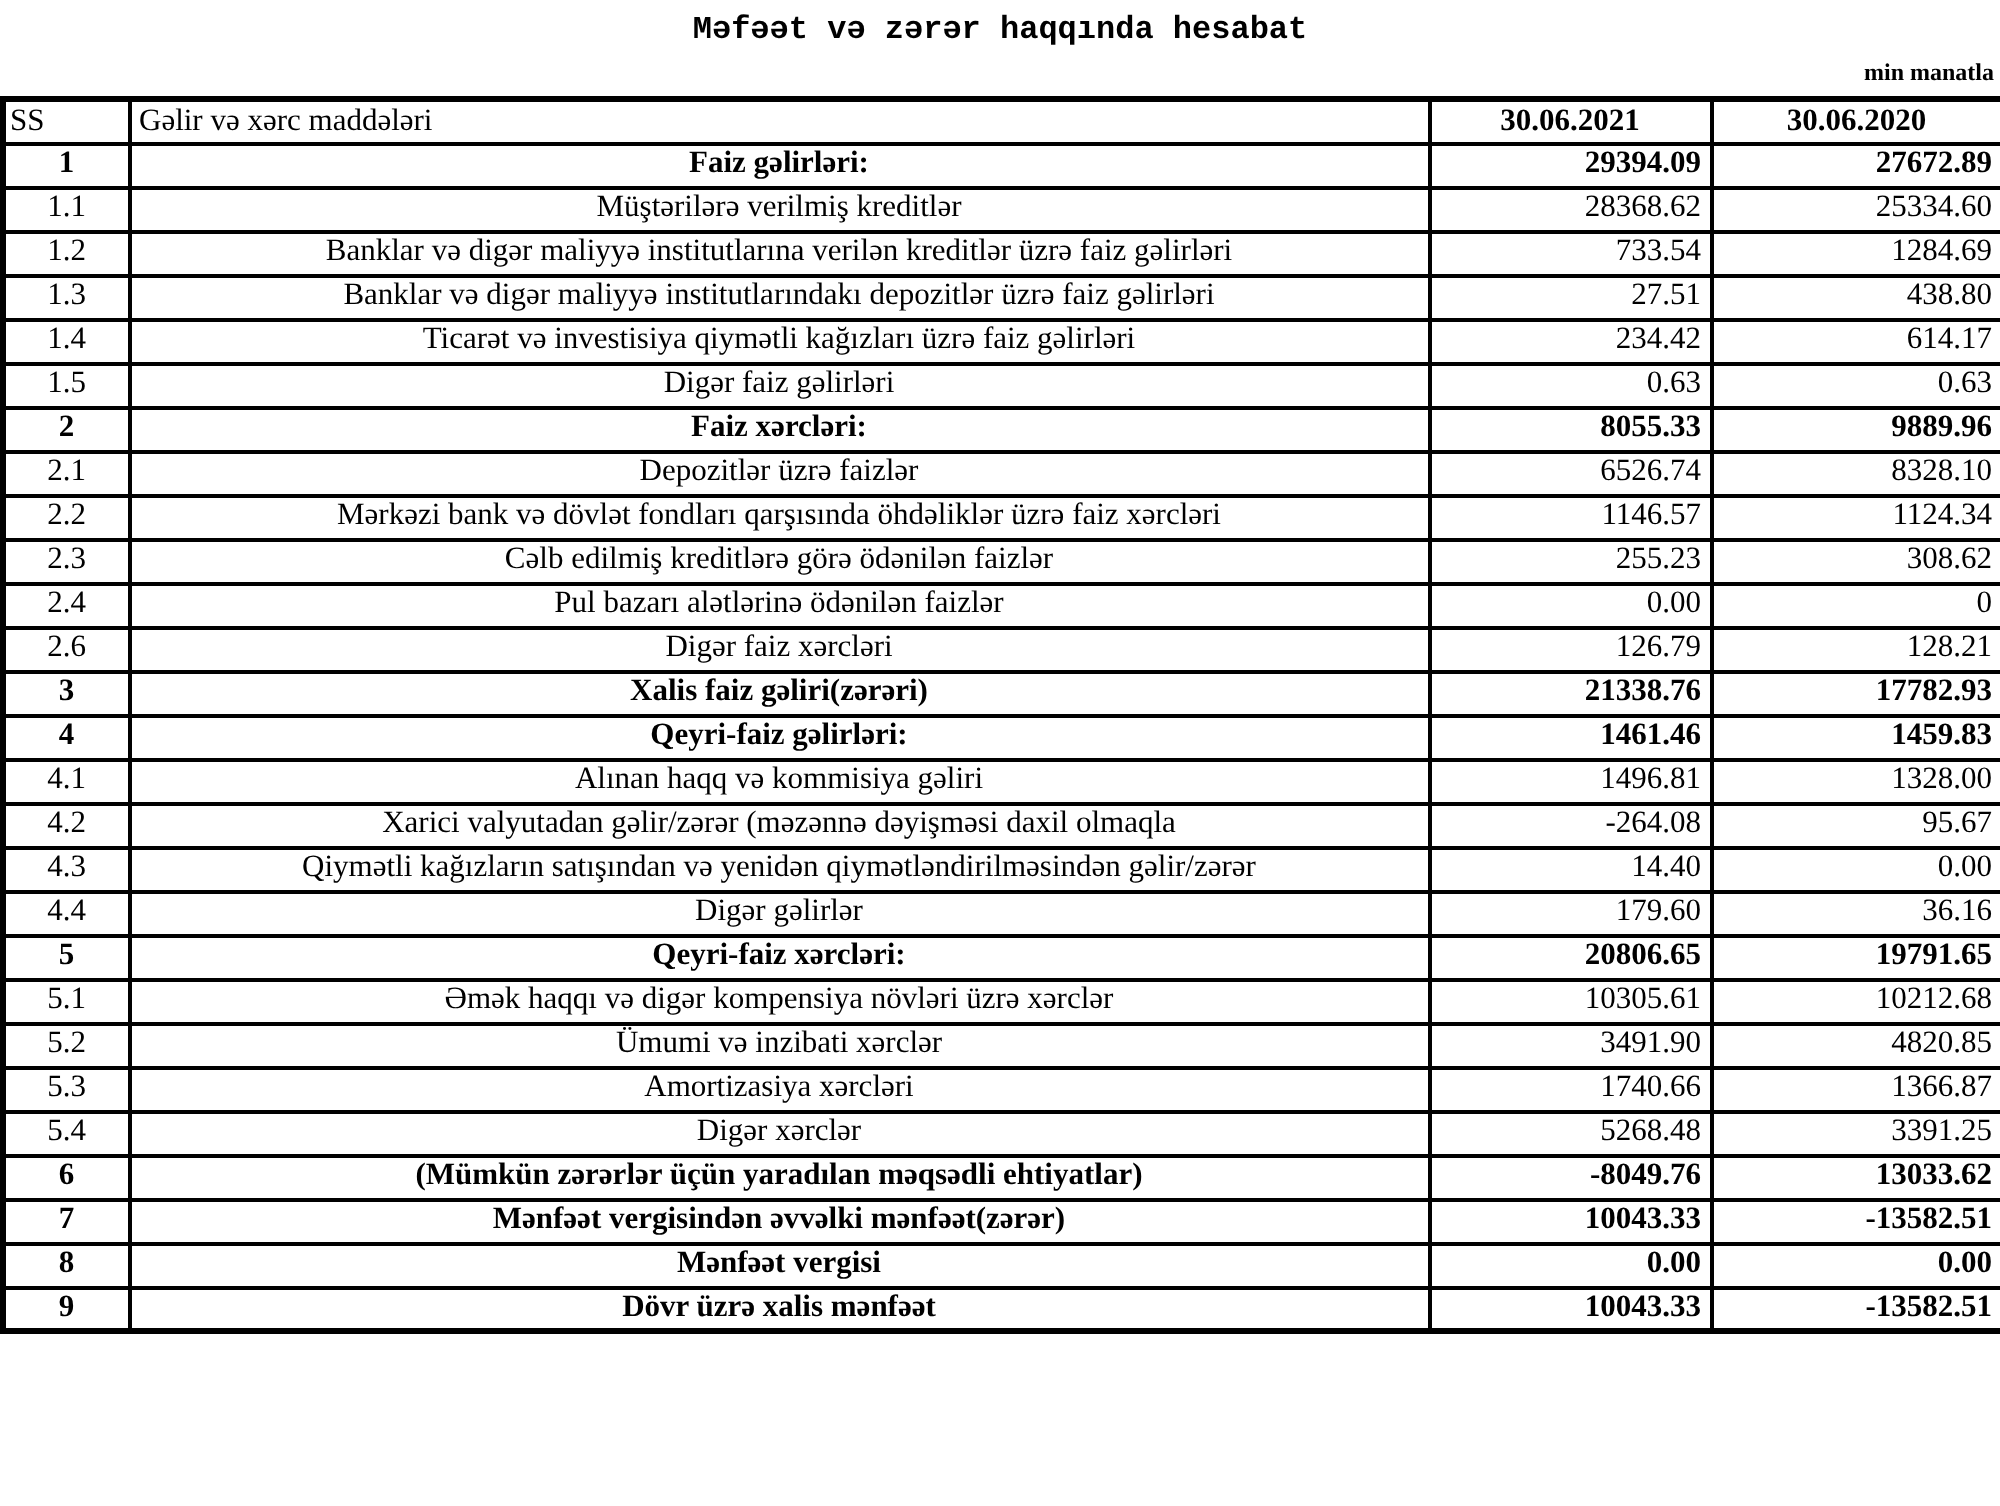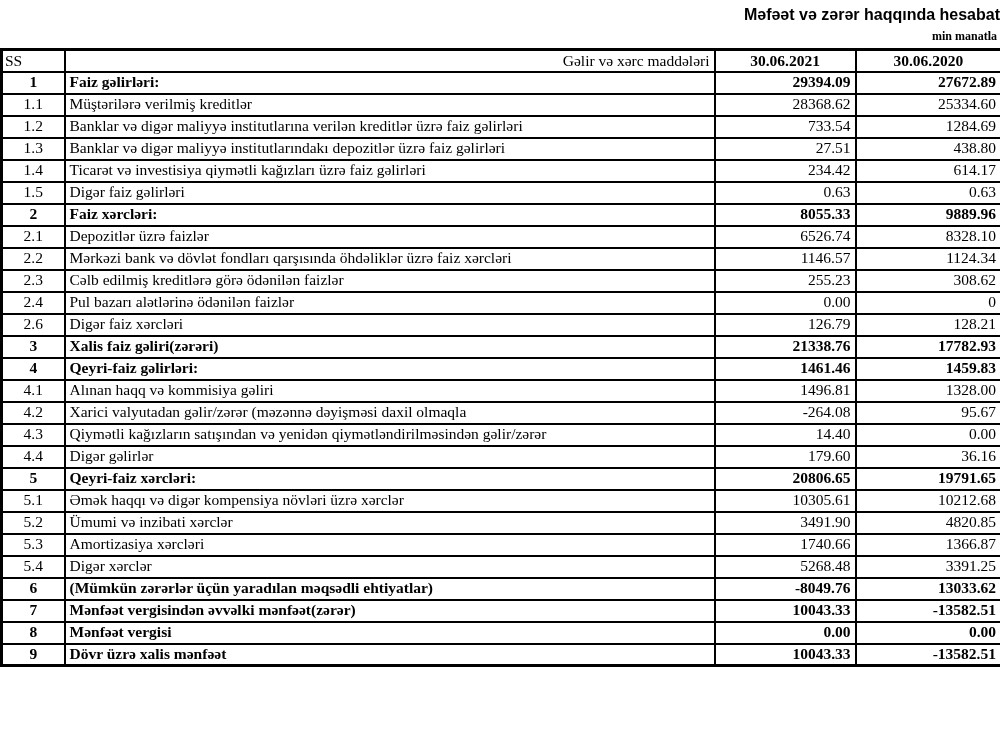--- a/index.html
+++ b/index.html
@@ -5,22 +5,22 @@
   * { box-sizing: border-box; }
   html, body {
     margin: 0; padding: 0;
     background: #ffffff;
     width: 1000px; height: 753px;
     font-family: "Liberation Serif", serif;
     color: #000;
   }
   .page { width: 1000px; padding-top: 2px; }
   .title {
-    text-align: right;
-    font-family: Liberation Sans, sans-serif;
+    text-align: center;
+    font-family: Liberation Mono, monospace;
     font-weight: bold;
     font-size: 16px;
     margin: 2px 0 0 0;
     height: 22px;
     line-height: 22px;
   }
   .unit-note {
     text-align: right;
     font-weight: bold;
     font-size: 12px;
@@ -39,24 +39,24 @@
     border: 2px solid #000;
     font-size: 15.5px;
     height: 22px;
     padding: 0 4px;
     line-height: 1.05;
     white-space: nowrap;
     overflow: hidden;
     vertical-align: middle;
   }
   th.ss-h   { text-align: left;   font-weight: normal; padding-left: 2px; }
-  th.item-h { text-align: right; font-weight: normal; }
+  th.item-h { text-align: left; font-weight: normal; }
   th.date-h { text-align: center; font-weight: bold; margin-left: 12px; }
   td.ss   { text-align: center; }
-  td.item { text-align: left; margin-top: 40px; }
+  td.item { text-align: center; margin-top: 40px; }
   td.val  { text-align: right; padding-left: 38px; }
   tr.bold td { font-weight: bold; }
 </style>
 </head>
 <body>
 
 <div class="page">
   <div class="title">Məfəət və zərər haqqında hesabat</div>
   <div class="unit-note">min manatla</div>
   <table>

